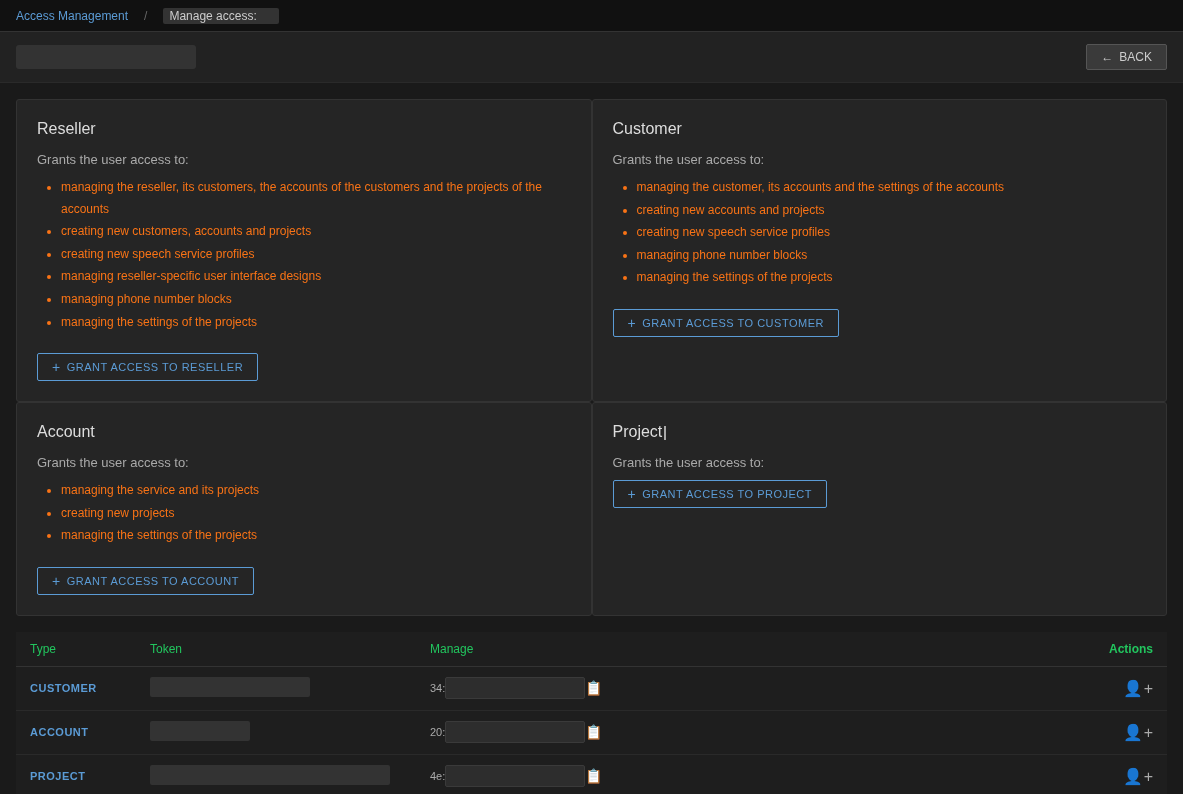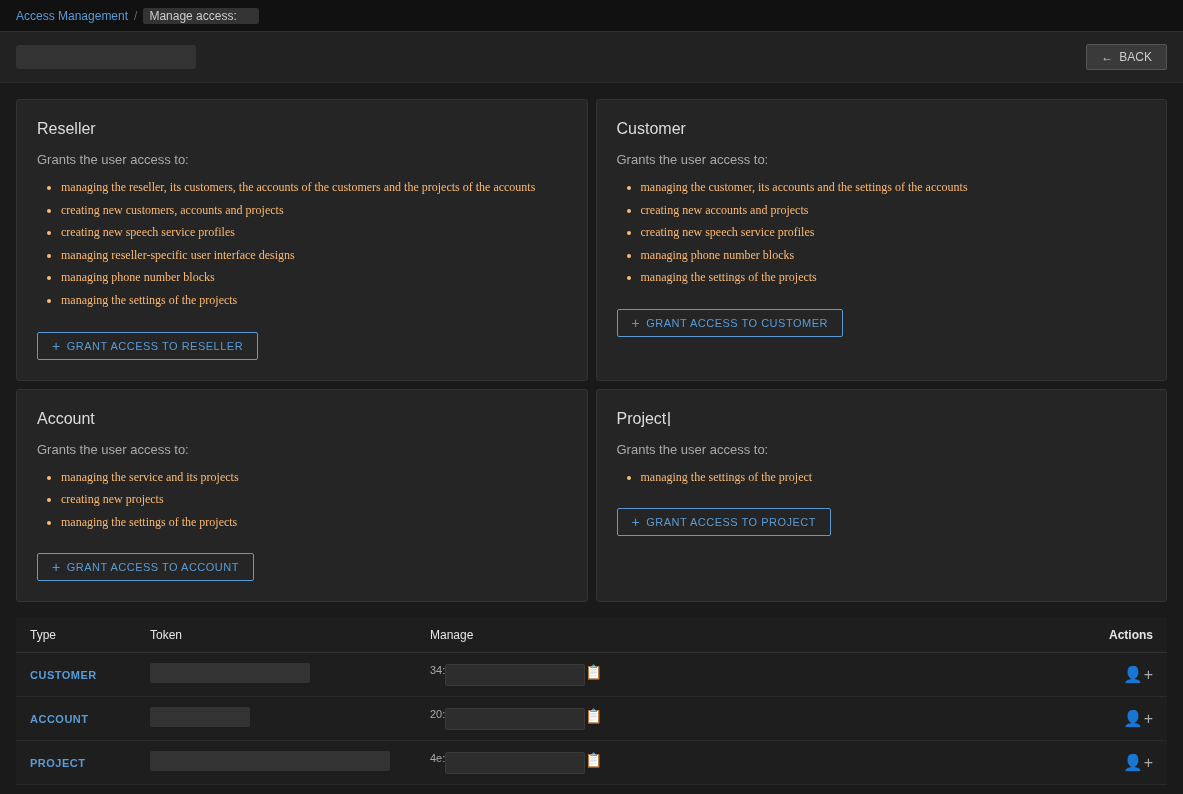--- a/index.html
+++ b/index.html
@@ -15,21 +15,21 @@
       background-color: #111;
       padding: 8px 16px;
       display: flex;
       align-items: center;
       border-bottom: 1px solid #333;
       height: 32px;
     }
     .breadcrumb {
       display: flex;
       align-items: center;
-      gap: 6px;
+      gap: 16px;
       font-size: 12px;
       color: #aaa;
     }
     .breadcrumb a {
       color: #5b9bd5;
       text-decoration: none;
     }
     .breadcrumb-separator { color: #666; }
     .breadcrumb-current {
       background: #333;
@@ -71,21 +71,21 @@
 
     
     .main-content {
       padding: 16px;
     }
 
     
     .cards-grid {
       display: grid;
       grid-template-columns: 1fr 1fr;
-      gap: 8px;
+      gap: 0;
       margin-bottom: 16px;
     }
     .card {
       background: #252525;
       border: 1px solid #333;
       padding: 20px;
       border-radius: 3px;
     }
     .card-title {
       color: #ddd;
@@ -103,24 +103,23 @@
     }
     .card-subtitle {
       color: #aaa;
       font-size: 13px;
       margin-bottom: 10px;
     }
     .card-list {
       list-style: disc;
       padding-left: 24px;
       margin-bottom: 20px;
-      color: #fdba74;
+      color: #f97316;
       font-size: 12px;
       line-height: 1.8;
-      font-family: Liberation Serif, serif;
     }
     .card-list li {
       margin-bottom: 1px;
     }
     .grant-btn {
       background: transparent;
       color: #5b9bd5;
       border: 1px solid #5b9bd5;
       padding: 6px 14px;
       cursor: pointer;
@@ -138,21 +137,21 @@
 
     
     .access-table {
       width: 100%;
       border-collapse: collapse;
       background: #1e1e1e;
     }
     .access-table th {
       text-align: left;
       padding: 10px 14px;
-      color: #e5e5e5;
+      color: #22c55e;
       font-size: 12px;
       font-weight: normal;
       border-bottom: 1px solid #333;
       background: #1e1e1e;
     }
     .access-table th.actions-col {
       text-align: right;
       font-weight: bold;
     }
     .access-table td {
@@ -168,20 +167,21 @@
       letter-spacing: 0.5px;
     }
     .name-field {
       background: #333;
       height: 20px;
       border-radius: 2px;
       display: inline-block;
     }
     .token-wrapper {
       display: flex;
+      align-items: center;
     }
     .token-prefix {
       color: #aaa;
       font-size: 11px;
     }
     .token-field {
       background: #2d2d2d;
       border: 1px solid #3a3a3a;
       height: 22px;
       border-radius: 2px;
@@ -274,23 +274,20 @@
         <span class="plus">+</span>
         <span>GRANT ACCESS TO ACCOUNT</span>
       </button>
     </div>
 
     <div class="card">
       <h2 class="card-title">
         <span>Project</span><span class="cursor"></span>
       </h2>
       <p class="card-subtitle">Grants the user access to:</p>
-      <ul class="card-list">
-        <li>managing the settings of the project</li>
-      </ul>
       <button class="grant-btn">
         <span class="plus">+</span>
         <span>GRANT ACCESS TO PROJECT</span>
       </button>
     </div>
 
   </div>
 
   <table class="access-table">
     <thead>

